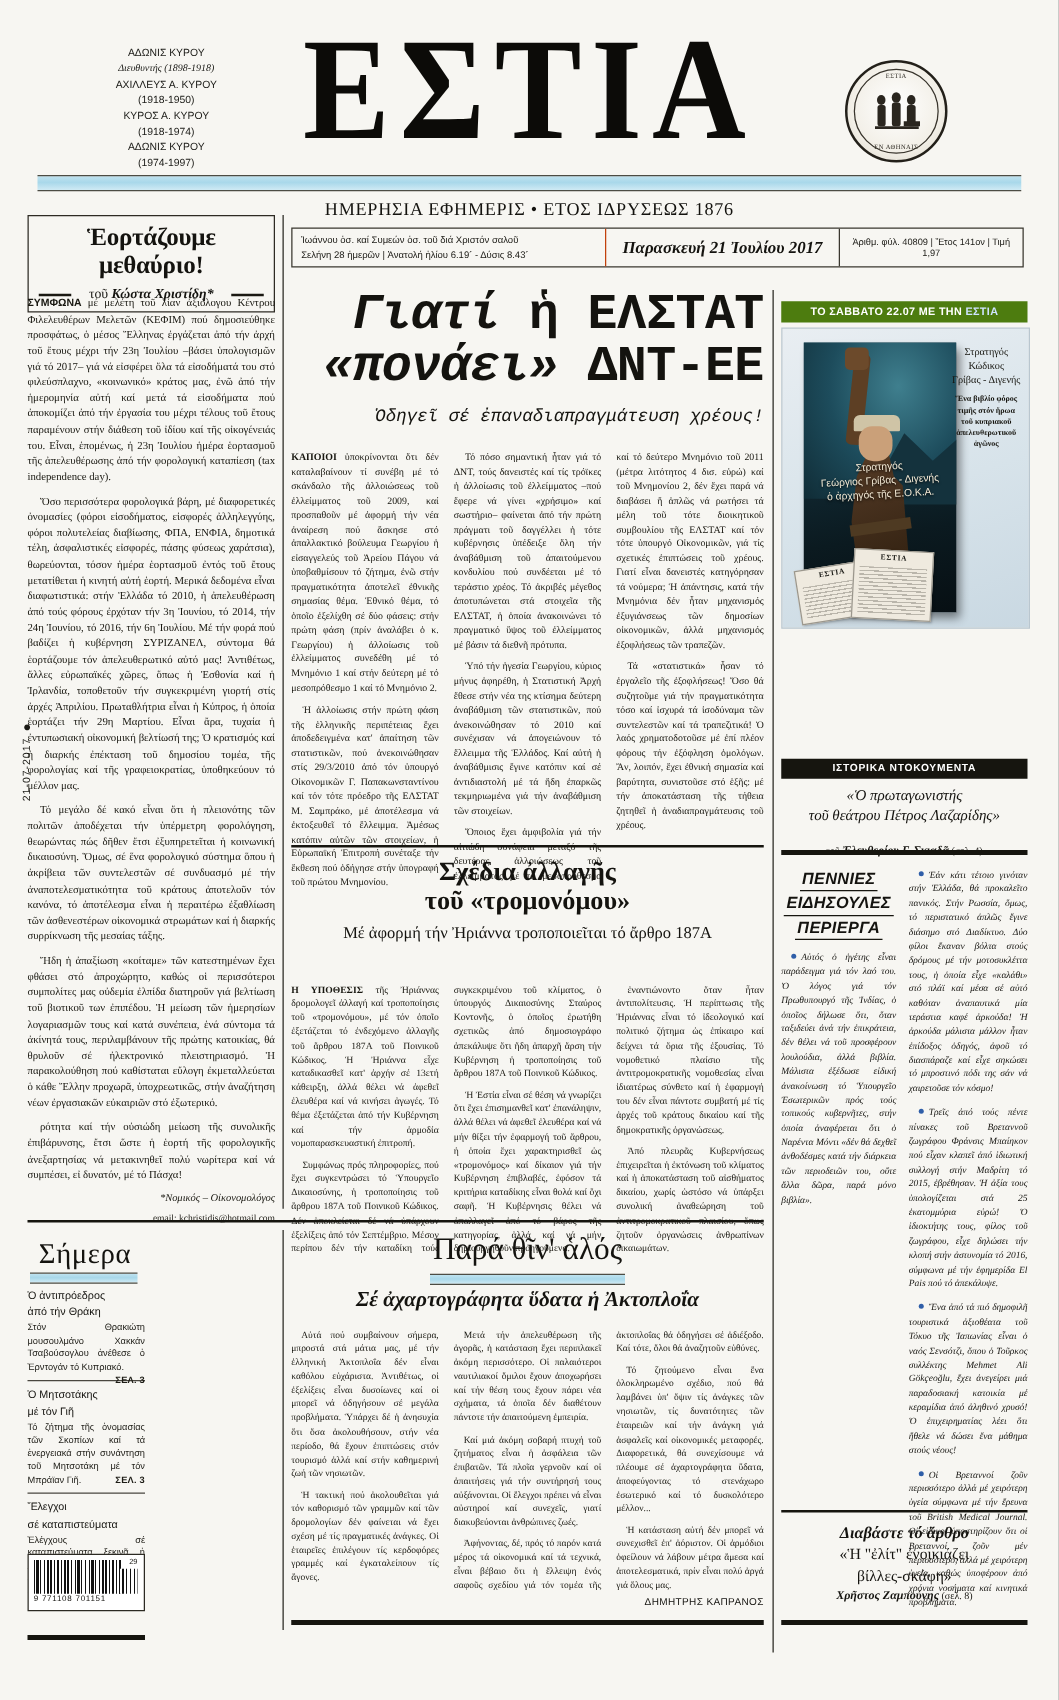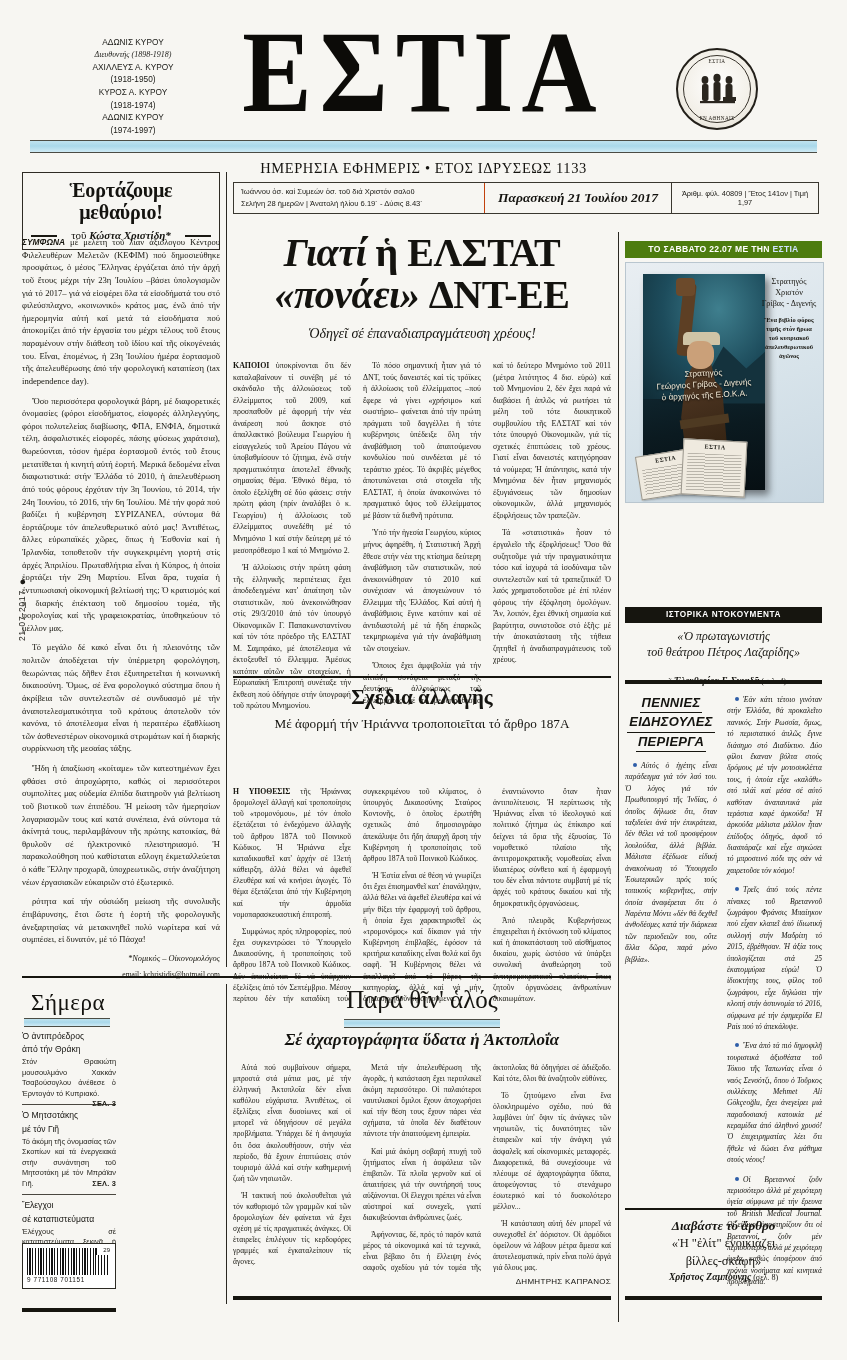--- a/index.html
+++ b/index.html
@@ -107,26 +107,26 @@
   }
   .lead-by::before { left: 2px; }
   .lead-by::after  { right: 2px; }
 
   .col-left {
     position: absolute; left: 22px; top: 236px; width: 198px;
     font-size: 8.6px; line-height: 1.47; color: #17160f;
   }
   .col-left p { margin: 0 0 7px; text-align: justify; }
   .col-left p.ind { text-indent: 10px; }
-  .col-left b.kicker { font-family: "Liberation Sans", sans-serif; font-size: 8.4px; font-weight: 700; font-style: italic; }
+  .col-left b.kicker { font-family: "Liberation Sans", sans-serif; font-size: 8.4px; font-weight: 700; }
   .byline-right { text-align: right; font-style: italic; font-size: 8.4px; line-height: 1.45; margin-top: 4px;}
 
   
   .main-head {
-    position: absolute; left: 233px; top: 232px; width: 378px; text-align: center;
+    position: absolute; left: 233px; top: 232px; width: 378px; text-align: right; font-family: Liberation Mono, monospace;
   }
   .main-head .h1 {
     font-weight: 700; font-size: 40px; line-height: 1.06; letter-spacing: -.5px;
   }
   .main-head .h1 .it { font-style: italic; }
   .main-head .sub {
     margin-top: 9px; font-size: 14px; font-style: italic;
   }
   .main-body {
     position: absolute; left: 233px; top: 360px; width: 378px;
@@ -379,21 +379,21 @@
           <rect x="22" y="51" width="35" height="2.2"></rect>
         </g>
       </svg>
       <div class="seal-top" style="top:8px">ΕΣΤΙΑ</div>
       <div class="seal-bot">ΕΝ ΑΘΗΝΑΙΣ</div>
     </div>
 
     <div class="head-blue blue-bar"></div>
   </div>
 
-  <div class="subtitle">ΗΜΕΡΗΣΙΑ ΕΦΗΜΕΡΙΣ • ΕΤΟΣ ΙΔΡΥΣΕΩΣ 1133</div>
+  <div class="subtitle">ΗΜΕΡΗΣΙΑ ΕΦΗΜΕΡΙΣ • ΕΤΟΣ ΙΔΡΥΣΕΩΣ 1876</div>
 
   <div class="infostrip">
     <div class="info-left">
       <div>Ἰωάννου ὁσ. καί Συμεών ὁσ. τοῦ διά Χριστόν σαλοῦ</div>
       <div>Σελήνη 28 ἡμερῶν | Ἀνατολή ἡλίου 6.19´ - Δύσις 8.43´</div>
     </div>
     <div class="info-mid">Παρασκευή 21 Ἰουλίου 2017</div>
     <div class="info-right">Ἀριθμ. φύλ. 40809 | Ἔτος 141ον | Τιμή 1,97</div>
   </div>
 
@@ -435,20 +435,21 @@
     <p class="ind">Τό πόσο σημαντική ἦταν γιά τό ΔΝΤ, τούς δανειστές καί τίς τρόϊκες ἡ ἀλλοίωσις τοῦ ἐλλείμματος –πού ἔφερε νά γίνει «χρήσιμο» καί σωστήριο– φαίνεται ἀπό τήν πρώτη πράγματι τοῦ δαγγέλλει ἡ τότε κυβέρνησις ὑπέδειξε ὅλη τήν ἀναβάθμιση τοῦ ἀπαιτούμενου κονδυλίου πού συνδέεται μέ τό τεράστιο χρέος. Τό ἀκριβές μέγεθος ἀποτυπώνεται στά στοιχεῖα τῆς ΕΛΣΤΑΤ, ἡ ὁποία ἀνακοινώνει τό πραγματικό ὕψος τοῦ ἐλλείμματος μέ βάσιν τά διεθνῆ πρότυπα.</p>
     <p class="ind">Ὑπό τήν ἡγεσία Γεωργίου, κύριος μήνυς ἀφηρέθη, ἡ Στατιστική Ἀρχή ἔθεσε στήν νέα της κτίσημα δεύτερη ἀναβάθμιση τῶν στατιστικῶν, πού ἀνεκοινώθησαν τό 2010 καί συνέχισαν νά ἀπογειώνουν τό ἔλλειμμα τῆς Ἑλλάδος. Καί αὐτή ἡ ἀναβάθμισις ἔγινε κατόπιν καί σέ ἀντιδιαστολή μέ τά ἤδη ἐπαρκῶς τεκμηριωμένα γιά τήν ἀναβάθμιση τῶν στοιχείων.</p>
     <p class="ind">Ὅποιος ἔχει ἀμφιβολία γιά τήν αἰτιώδη συνάφεια μεταξύ τῆς δευτέρας ἀλλοιώσεως τοῦ ἐλλείμματος μέ τό μεσοπρόθεσμο καί τό δεύτερο Μνημόνιο τοῦ 2011 (μέτρα λιτότητος 4 δισ. εὐρώ) καί τοῦ Μνημονίου 2, δέν ἔχει παρά νά διαβάσει ἤ ἁπλῶς νά ρωτήσει τά μέλη τοῦ τότε διοικητικοῦ συμβουλίου τῆς ΕΛΣΤΑΤ καί τόν τότε ὑπουργό Οἰκονομικῶν, γιά τίς σχετικές ἐπιπτώσεις τοῦ χρέους. Γιατί εἶναι δανειστές κατηγόρησαν τά νούμερα; Ἡ ἀπάντησις, κατά τήν Μνημόνια δέν ἦταν μηχανισμός ἐξυγιάνσεως τῶν δημοσίων οἰκονομικῶν, ἀλλά μηχανισμός ἐξοφλήσεως τῶν τραπεζῶν.</p>
     <p class="ind">Τά «στατιστικά» ἦσαν τό ἐργαλεῖο τῆς ἐξοφλήσεως! Ὅσο θά συζητοῦμε γιά τήν πραγματικότητα τόσο καί ἰσχυρά τά ἰσοδύναμα τῶν συντελεστῶν καί τά τραπεζιτικά! Ὁ λαός χρηματοδοτοῦσε μέ ἐπί πλέον φόρους τήν ἐξόφληση ὁμολόγων. Ἄν, λοιπόν, ἔχει ἐθνική σημασία καί βαρύτητα, συνιστοῦσε στό ἑξῆς: μέ τήν ἀποκατάσταση τῆς τήθεια ζητηθεῖ ἡ ἀναδιαπραγμάτευσις τοῦ χρέους.</p>
   </div>
 
   <div class="rule rule-med" style="position:absolute; left:233px; top:676px; width:378px;"></div>
 
   <div class="sec2-head">
     <div class="h2">Σχέδια ἀλλαγῆς</div>
+    <div class="h2">τοῦ «τρομονόμου»</div>
     <div class="sub2">Μέ ἀφορμή τήν Ἠριάννα τροποποιεῖται τό ἄρθρο 187Α</div>
   </div>
 
   <div class="sec2-body">
     <p><b class="kicker">Η ΥΠΟΘΕΣΙΣ</b> <span>τῆς Ἠριάννας δρομολογεῖ ἀλλαγή καί τροποποίησις τοῦ «τρομονόμου», μέ τόν ὁποῖο ἐξετάζεται τό ἐνδεχόμενο ἀλλαγῆς τοῦ ἄρθρου 187Α τοῦ Ποινικοῦ Κώδικος. Ἡ Ἠριάννα εἶχε καταδικασθεῖ κατ' ἀρχήν σέ 13ετή κάθειρξη, ἀλλά θέλει νά ἀφεθεῖ ἐλευθέρα καί νά κινήσει ἀγωγές. Τό θέμα ἐξετάζεται ἀπό τήν Κυβέρνηση καί τήν ἁρμοδία νομοπαρασκευαστική ἐπιτροπή.</span></p>
     <p class="ind">Συμφώνως πρός πληροφορίες, πού ἔχει συγκεντρώσει τό Ὑπουργεῖο Δικαιοσύνης, ἡ τροποποίησις τοῦ ἄρθρου 187Α τοῦ Ποινικοῦ Κώδικος. Δέν ἀποκλείεται δέ νά ὑπάρχουν ἐξελίξεις ἀπό τόν Σεπτέμβριο. Μέσον περίπου δέν τήν καταδίκη τούς συγκεκριμένου τοῦ κλίματος, ὁ ὑπουργός Δικαιοσύνης Σταύρος Κοντονῆς, ὁ ὁποῖος ἐρωτήθη σχετικῶς ἀπό δημοσιογράφο ἀπεκάλυψε ὅτι ἤδη ἀπαρχῆ ἄρση τήν Κυβέρνηση ἡ τροποποίησις τοῦ ἄρθρου 187Α τοῦ Ποινικοῦ Κώδικος.</p>
     <p class="ind">Ἡ Ἐστία εἶναι σέ θέση νά γνωρίζει ὅτι ἔχει ἐπισημανθεῖ κατ' ἐπανάληψιν, ἀλλά θέλει νά ἀφεθεῖ ἐλευθέρα καί νά μήν θίξει τήν ἐφαρμογή τοῦ ἄρθρου, ἡ ὁποία ἔχει χαρακτηρισθεῖ ὡς «τρομονόμος» καί δίκαιον γιά τήν Κυβέρνηση ἐπιβλαβές, ἐφόσον τά κριτήρια καταδίκης εἶναι θολά καί ὄχι σαφῆ. Ἡ Κυβέρνησις θέλει νά ἀπαλλαγεῖ ἀπό τό βάρος τῆς κατηγορίας, ἀλλά καί νά μήν δημιουργηθοῦν προηγούμενα.</p>
     <p class="ind">ἐναντιώνοντο ὅταν ἦταν ἀντιπολίτευσις. Ἡ περίπτωσις τῆς Ἠριάννας εἶναι τό ἰδεολογικό καί πολιτικό ζήτημα ὡς ἐπίκαιρο καί δείχνει τά ὅρια τῆς ἐξουσίας. Τό νομοθετικό πλαίσιο τῆς ἀντιτρομοκρατικῆς νομοθεσίας εἶναι ἰδιαιτέρως σύνθετο καί ἡ ἐφαρμογή του δέν εἶναι πάντοτε συμβατή μέ τίς ἀρχές τοῦ κράτους δικαίου καί τῆς δημοκρατικῆς ὀργανώσεως.</p>
     <p class="ind">Ἀπό πλευρᾶς Κυβερνήσεως ἐπιχειρεῖται ἡ ἐκτόνωση τοῦ κλίματος καί ἡ ἀποκατάσταση τοῦ αἰσθήματος δικαίου, χωρίς ὡστόσο νά ὑπάρξει συνολική ἀναθεώρηση τοῦ ἀντιτρομοκρατικοῦ πλαισίου, ὅπως ζητοῦν ὀργανώσεις ἀνθρωπίνων δικαιωμάτων.</p>
   </div>
@@ -470,21 +471,21 @@
       <div class="bc-text">
         <div>Στρατηγός</div>
         <div>Γεώργιος Γρίβας - Διγενής</div>
         <div>ὁ ἀρχηγός τῆς Ε.Ο.Κ.Α.</div>
       </div>
     </div>
 
     <div class="promo-side">
       <div class="nm">
         <div>Στρατηγός</div>
-        <div>Χριστόν</div>
+        <div>Κώδικος</div>
         <div>Γρίβας - Διγενής</div>
       </div>
       <div class="blurb">Ἕνα βιβλίο φόρος τιμῆς στόν ἥρωα τοῦ κυπριακοῦ ἀπελευθερωτικοῦ ἀγῶνος</div>
     </div>
 
     <div class="promo-papers">
       <div class="sheet s1">
         <div class="ttl">ΕΣΤΙΑ</div>
         <div class="lines"></div>
       </div>
@@ -543,21 +544,21 @@
 
   <div class="simera-list">
     <div class="simera-item">
       <div class="si-h">Ὁ ἀντιπρόεδρος</div>
       <div class="si-h">ἀπό τήν Θράκη</div>
       <div class="si-b"><span>Στόν Θρακιώτη μουσουλμάνο Χακκάν Τσαβούσογλου ἀνέθεσε ὁ Ἐρντογάν τό Κυπριακό.</span> <span class="si-p">ΣΕΛ. 3</span></div>
     </div>
     <div class="simera-item">
       <div class="si-h">Ὁ Μητσοτάκης</div>
       <div class="si-h">μέ τόν Γιῆ</div>
-      <div class="si-b"><span>Τό ἀκόμη τῆς ὀνομασίας τῶν Σκοπίων καί τά ἐνεργειακά στήν συνάντηση τοῦ Μητσοτάκη μέ τόν Μπράϊαν Γιῆ.</span> <span class="si-p">ΣΕΛ. 3</span></div>
+      <div class="si-b"><span>Τό ζήτημα τῆς ὀνομασίας τῶν Σκοπίων καί τά ἐνεργειακά στήν συνάντηση τοῦ Μητσοτάκη μέ τόν Μπράϊαν Γιῆ.</span> <span class="si-p">ΣΕΛ. 3</span></div>
     </div>
     <div class="simera-item">
       <div class="si-h">Ἔλεγχοι</div>
       <div class="si-h">σέ καταπιστεύματα</div>
       <div class="si-b"><span>Ἐλέγχους σέ καταπιστεύματα ξεκινᾶ ἡ ΑΑΔΕ προκειμένου νά ἐξετάσει ἄν καταβάλλονται οἱ ὀφειλόμενοι φόροι.</span> <span class="si-p">ΣΕΛ. 2</span></div>
     </div>
   </div>
 
   <div class="barcode-box">
     <div class="issue">29</div>

